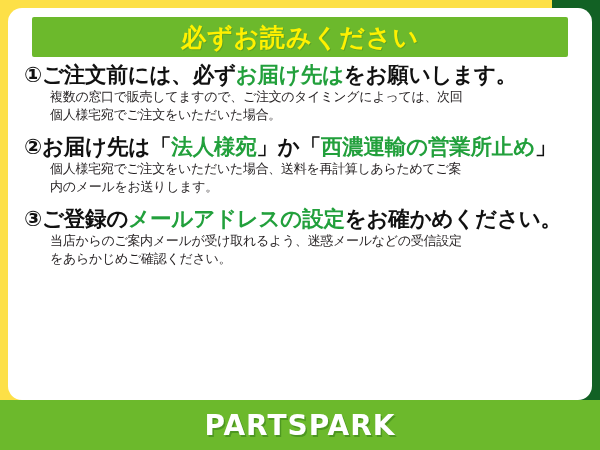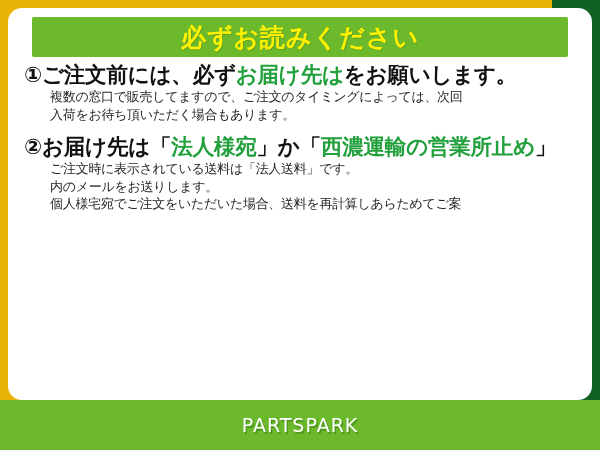--- a/index.html
+++ b/index.html
@@ -11,21 +11,21 @@
     height: 450px;
     overflow: hidden;
     font-family: "DejaVu Sans", "Liberation Sans", sans-serif;
     background: #126124;
   }
 
   .poster {
     position: relative;
     width: 552px;
     height: 450px;
-    background: #eab308;
+    background: #fde047;
     box-sizing: border-box;
   }
 
   
   .panel {
     position: absolute;
     left: 8px;
     top: 8px;
     width: 584px;
     height: 392px;
@@ -108,22 +108,22 @@
     bottom: 0;
     width: 600px;
     height: 50px;
     background: #6cb92c;
     display: flex;
     align-items: center;
     justify-content: center;
   }
   .footer-logo {
     color: #ffffff;
-    font-weight: normal;
-    font-size: 19px;
+    font-weight: bold;
+    font-size: 28px;
     letter-spacing: 1px;
     text-shadow: 1.5px 1.5px 0 rgba(40,110,20,0.45);
   }
 </style>
 </head>
 <body>
 
 <div class="poster">
 
   <div class="panel">
@@ -131,33 +131,39 @@
     <div class="banner">
       <div class="banner-title">必ずお読みください</div>
     </div>
 
     <div class="body-area">
       <div id="items-container">
           <div class="item">
             <div class="item-head"><span class="num">①</span><span>ご注文前には、必ず</span><span class="accent">お届け先は</span><span>をお願いします。</span></div>
             <div class="item-sub">
               <div>複数の窓口で販売してますので、ご注文のタイミングによっては、次回</div>
-              <div>入荷をお待ち頂いただく場合もあります。</div>
+              <div>個人様宅宛でご注文をいただいた場合。</div>
             </div>
           </div>
           <div class="gap-2"></div>
           <div class="item">
             <div class="item-head"><span class="num">②</span><span>お届け先は「</span><span class="accent">法人様宛</span><span>」か「</span><span class="accent">西濃運輸の営業所止め</span><span>」</span></div>
             <div class="item-sub">
-              <div>ご注文時に表示されている送料は「法人送料」です。</div>
+              <div>個人様宅宛でご注文をいただいた場合、送料を再計算しあらためてご案</div>
               <div>内のメールをお送りします。</div>
-              <div>個人様宅宛でご注文をいただいた場合、送料を再計算しあらためてご案</div>
             </div>
           </div>
           <div class="gap-2"></div>
+          <div class="item">
+            <div class="item-head"><span class="num">③</span><span>ご登録の</span><span class="accent">メールアドレスの設定</span><span>をお確かめください。</span></div>
+            <div class="item-sub">
+              <div>当店からのご案内メールが受け取れるよう、迷惑メールなどの受信設定</div>
+              <div>をあらかじめご確認ください。</div>
+            </div>
+          </div>
         </div>
     </div>
 
   </div>
 
   <div class="footer">
     <div class="footer-logo">PARTSPARK</div>
   </div>
 
 </div>

